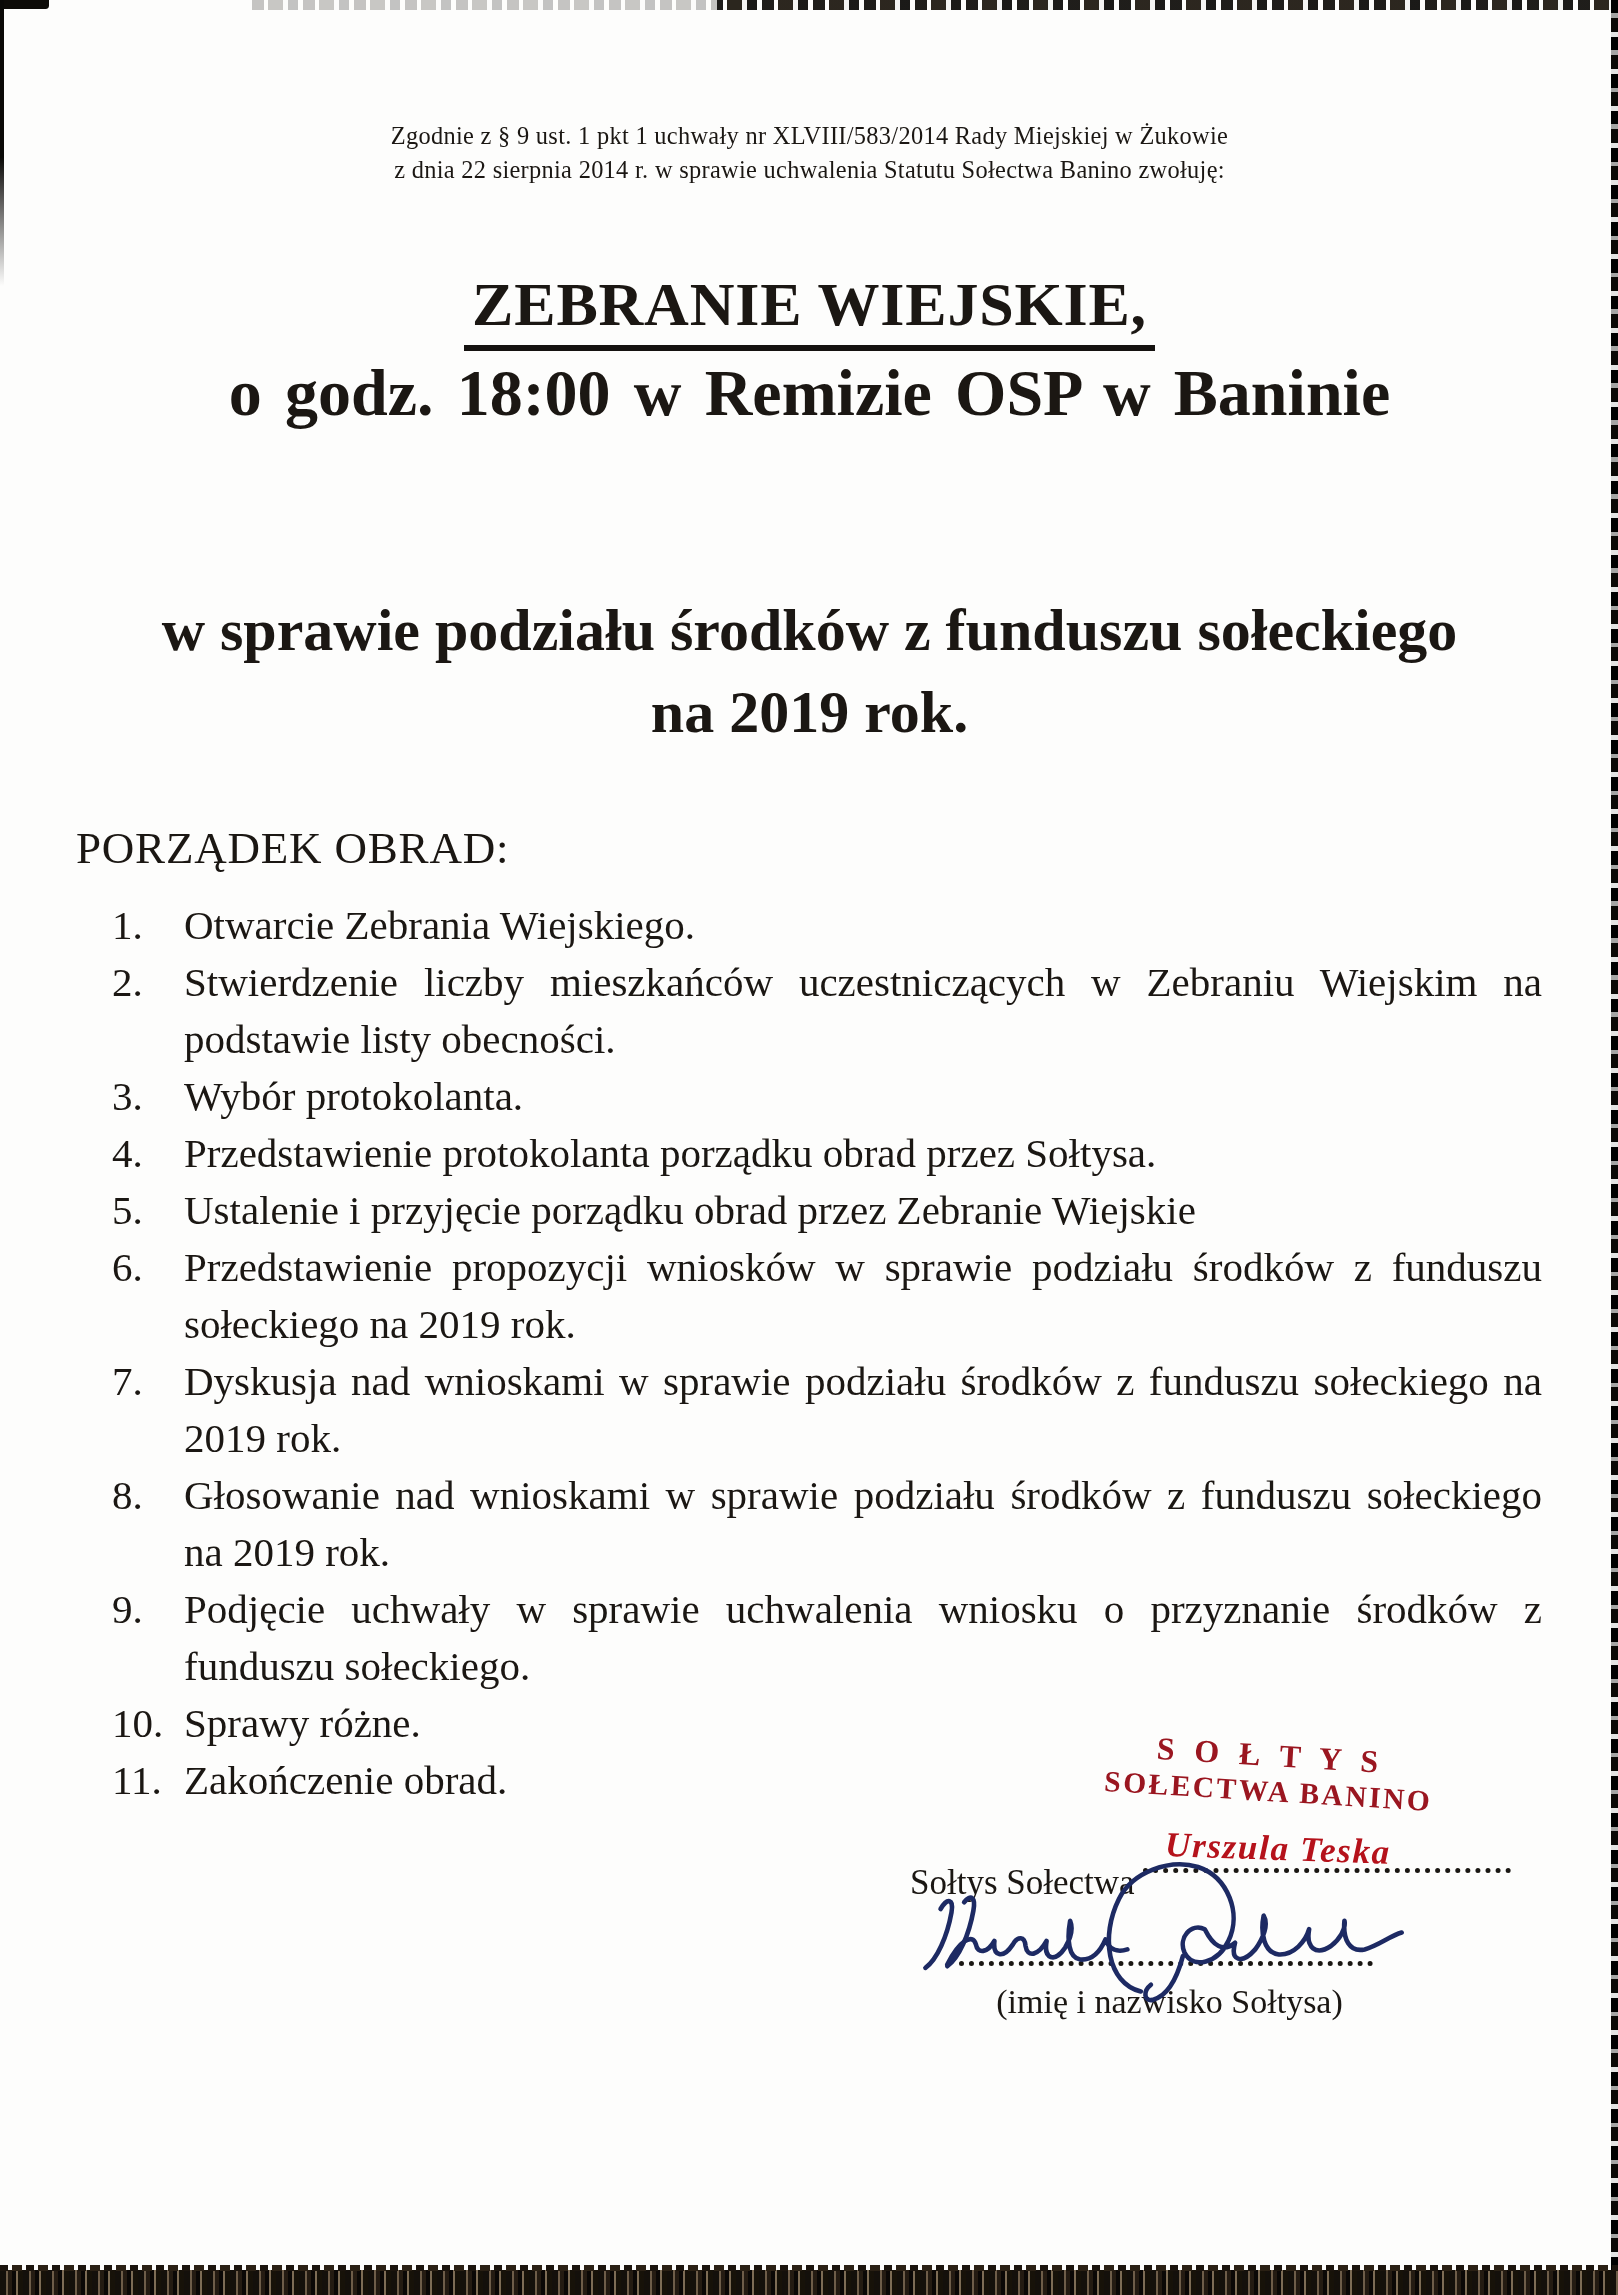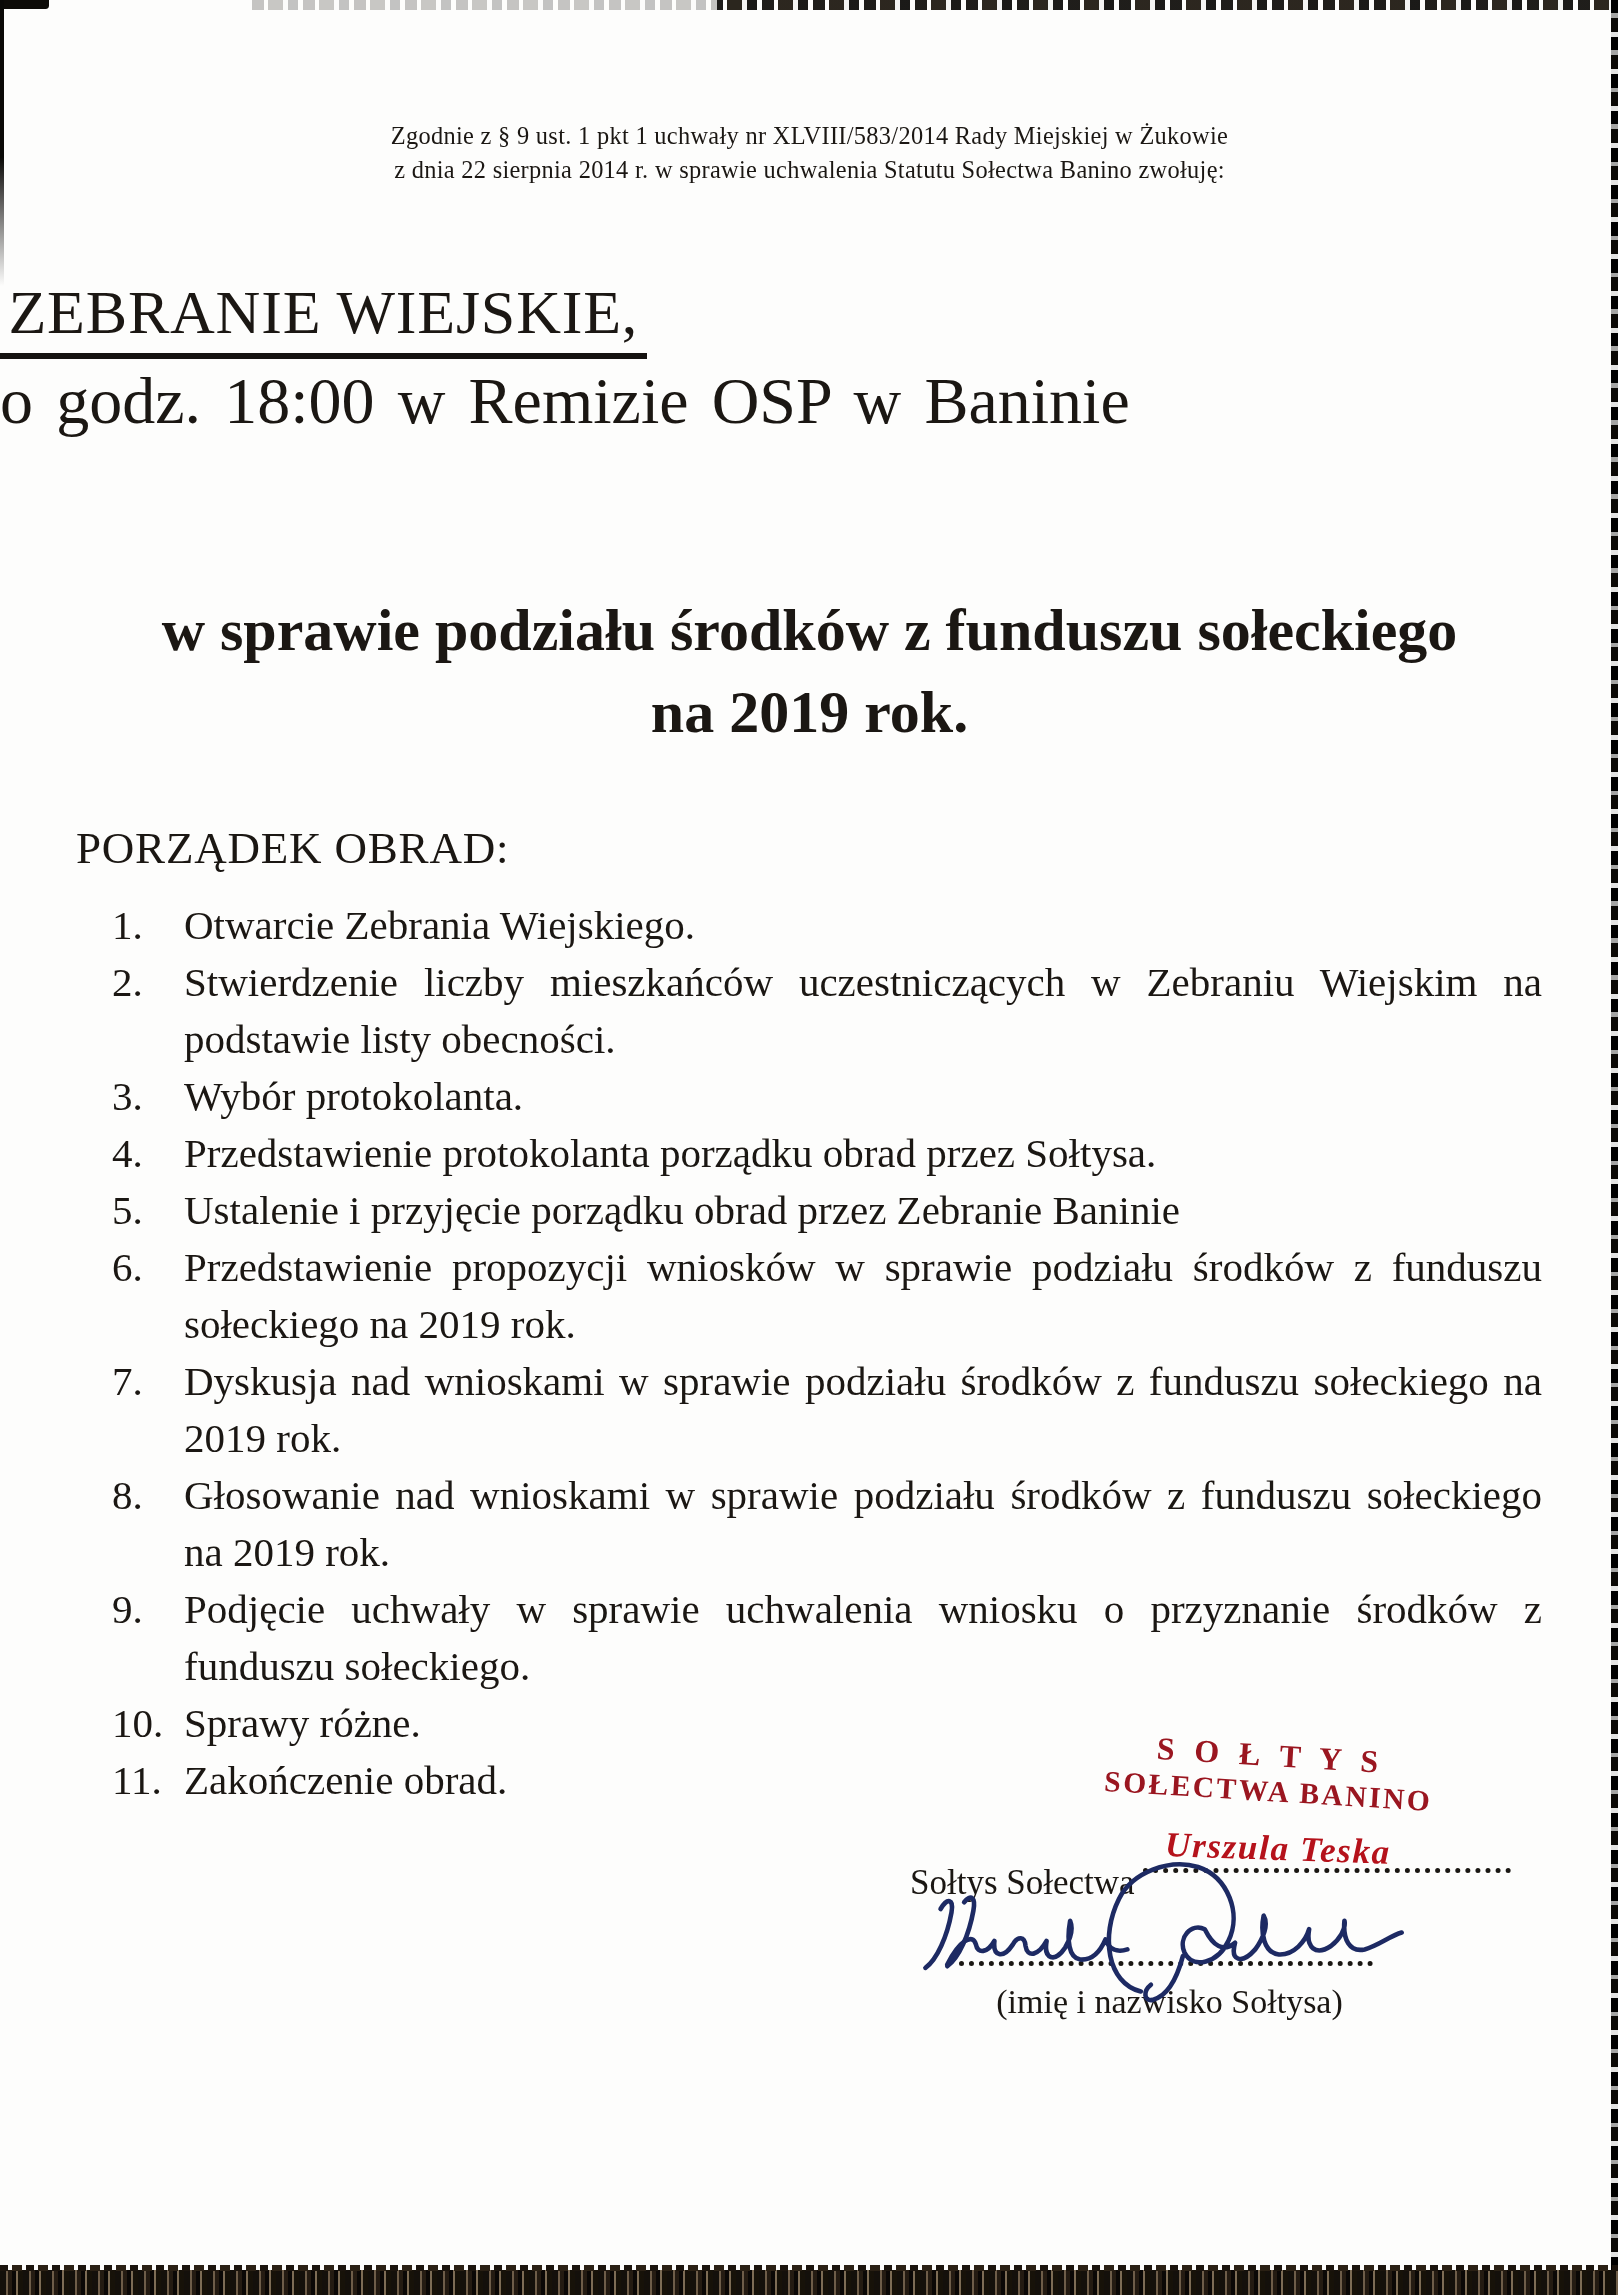--- a/index.html
+++ b/index.html
@@ -63,22 +63,22 @@
       #1b140d 0 7.6px, rgba(0,0,0,0) 7.6px 11.8px, #2a2014 11.8px 22px, rgba(0,0,0,0) 22px 26px);
   }
 
   
   .intro{
     position:absolute;top:119px;left:0;width:100%;
     text-align:center;font-size:24.4px;line-height:34px;
     letter-spacing:0.3px;
   }
   .title-block{
-    position:absolute;top:279px;left:0;width:100%;
-    font-weight:normal;
+    position:absolute;top:271px;left:0;width:100%;text-align:center;
+    font-weight:bold;
   }
   .title-line1{
     display:inline-block;
     font-size:62px;line-height:67px;letter-spacing:0.8px;
     border-bottom:6.7px solid #151210;
     padding:0 8.4px 6.7px 8.4px;
   }
   .title-line2{font-size:66px;line-height:86px;margin-top:8.4px;}
   .title-line3{font-size:66px;line-height:84px;word-spacing:6.7px;}
   .subject{
@@ -175,21 +175,21 @@
     <div>na 2019 rok.</div>
   </div>
 
   <div class="agenda">
     <h2 class="agenda-heading">PORZĄDEK OBRAD:</h2>
     <ol class="agenda-list">
         <li>Otwarcie Zebrania Wiejskiego.</li>
         <li>Stwierdzenie liczby mieszkańców uczestniczących w Zebraniu Wiejskim na podstawie listy obecności.</li>
         <li>Wybór protokolanta.</li>
         <li>Przedstawienie protokolanta porządku obrad przez Sołtysa.</li>
-        <li>Ustalenie i przyjęcie porządku obrad przez Zebranie Baninie</li>
+        <li>Ustalenie i przyjęcie porządku obrad przez Zebranie Wiejskie</li>
         <li>Przedstawienie propozycji wniosków w sprawie podziału środków z funduszu sołeckiego na 2019 rok.</li>
         <li>Dyskusja nad wnioskami w sprawie podziału środków z funduszu sołeckiego na 2019 rok.</li>
         <li>Głosowanie nad wnioskami w sprawie podziału środków z funduszu sołeckiego na 2019 rok.</li>
         <li>Podjęcie uchwały w sprawie uchwalenia wniosku o przyznanie środków z funduszu sołeckiego.</li>
         <li>Sprawy różne.</li>
         <li>Zakończenie obrad.</li>
       </ol>
   </div>
 
   <div class="stamp">

